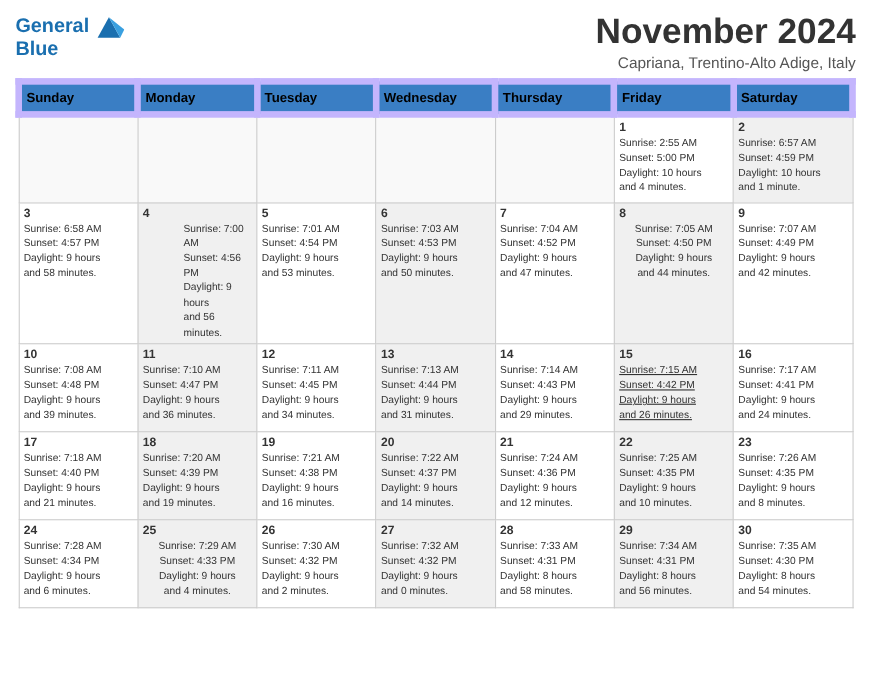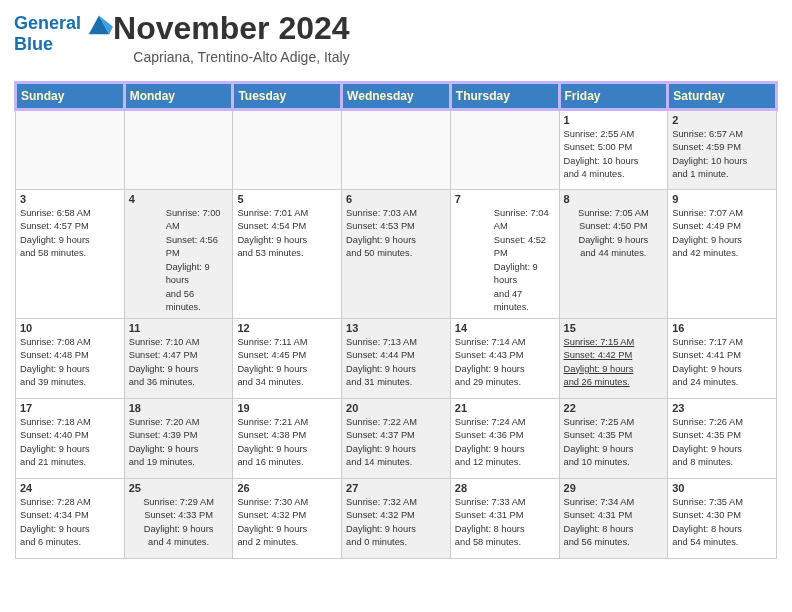--- a/index.html
+++ b/index.html
@@ -9,22 +9,23 @@
       width: 792px;
       height: 612px;
       overflow: hidden;
     }
     .container {
       width: 792px;
       padding: 10px 14px;
     }
     .header {
       display: flex;
+      justify-content: space-between;
       align-items: flex-start;
-      margin-bottom: 16px;
+      margin-bottom: 6px;
     }
     .logo {
       display: flex;
       align-items: center;
       gap: 0;
     }
     .logo-text {
       font-size: 18px;
       font-weight: bold;
       color: #333;
@@ -51,26 +52,26 @@
       color: #555;
       margin-top: 2px;
     }
     table {
       width: 100%;
       border-collapse: collapse;
       table-layout: fixed;
     }
     th {
       background-color: #3a7ec4;
-      color: #fef9c3;
+      color: #000000;
       font-size: 12px;
       font-weight: bold;
       padding: 5px 4px;
       text-align: left;
-      border: 3px solid #c4b5fd;
+      border: 6px solid #c4b5fd;
     }
     td {
       vertical-align: top;
       border: 1px solid #ccc;
       padding: 3px 4px;
       font-size: 9.5px;
       color: #333;
       height: 80px;
       background: #fff;
     }
@@ -173,21 +174,21 @@
           </td>
           <td class="shade">
             <span class="day-num">6</span>
             <div class="day-info" style="white-space: pre-line;">Sunrise: 7:03 AM
 Sunset: 4:53 PM
 Daylight: 9 hours
 and 50 minutes.</div>
           </td>
           <td>
             <span class="day-num">7</span>
-            <div class="day-info" style="white-space: pre-line; margin-left: 39px;">Sunrise: 7:04 AM
+            <div class="day-info" style="white-space: pre-line;">Sunrise: 7:04 AM
 Sunset: 4:52 PM
 Daylight: 9 hours
 and 47 minutes.</div>
           </td>
           <td class="shade">
             <span class="day-num">8</span>
             <div class="day-info" style="white-space: pre-line; text-align: center;">Sunrise: 7:05 AM
 Sunset: 4:50 PM
 Daylight: 9 hours
 and 44 minutes.</div>

